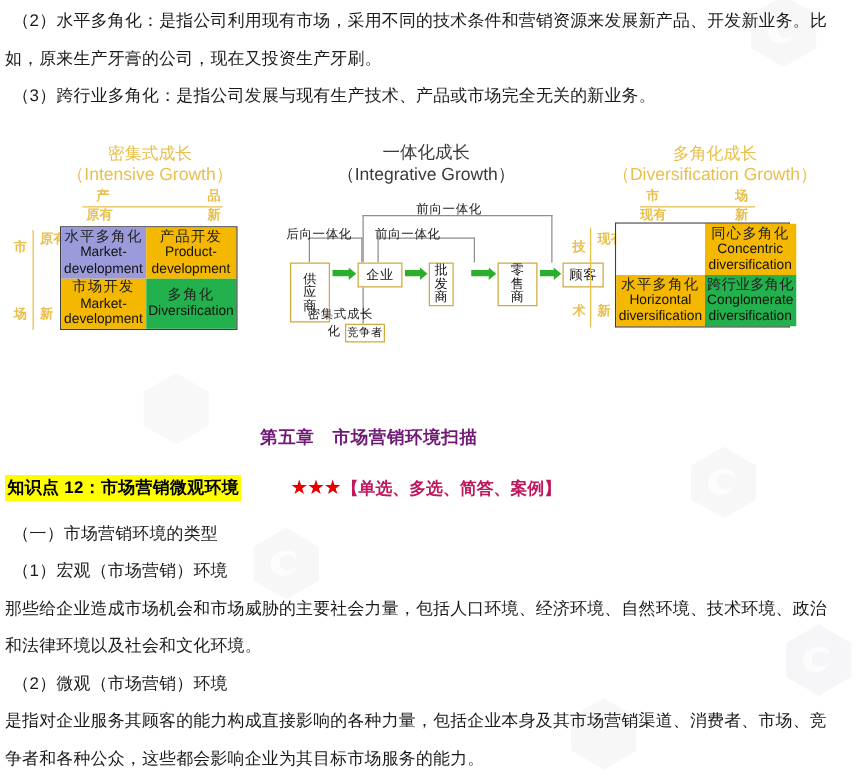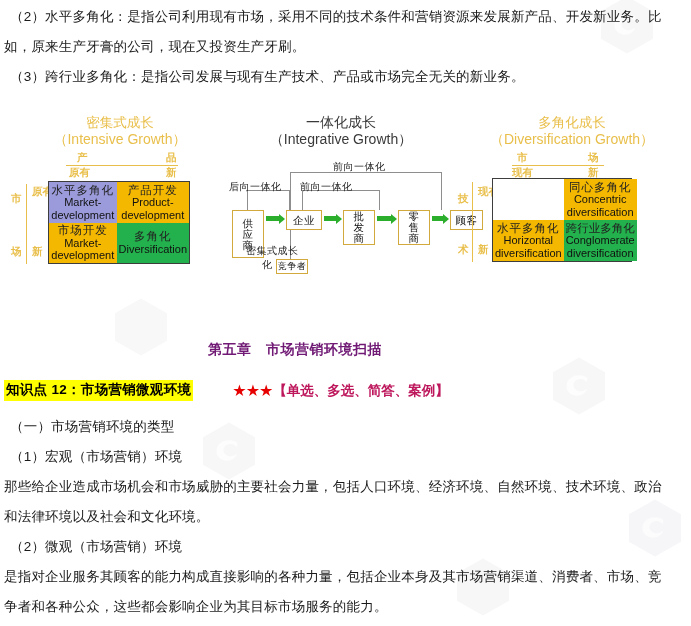--- a/index.html
+++ b/index.html
@@ -308,21 +308,21 @@
 
     <div class="brkt" style="left:247px; top:82px; width:43px; height:20px;"></div>
     <div class="flabel" style="left:229px; top:72px;">后向一体化</div>
 
     <div class="fbox" style="left:232px; top:102px; width:32px; height:48px;">
       <span style="display:block;width:12px;word-break:break-all;">供应商</span>
     </div>
     <div class="fbox" style="left:286px; top:102px; width:36px; height:20px;">
       <span>企业</span>
     </div>
-    <div class="fbox" style="left:343px; top:102px; width:32px; height:35px;">
+    <div class="fbox" style="left:343px; top:102px; width:20px; height:35px;">
       <span style="display:block;width:12px;word-break:break-all;">批发商</span>
     </div>
     <div class="fbox" style="left:398px; top:102px; width:32px; height:35px;">
       <span style="display:block;width:12px;word-break:break-all;">零售商</span>
     </div>
     <div class="fbox" style="left:450px; top:102px; width:33px; height:20px;">
       <span>顾客</span>
     </div>
 
     <div class="arrow" style="left:266px; top:108px; width:14px;"></div>

